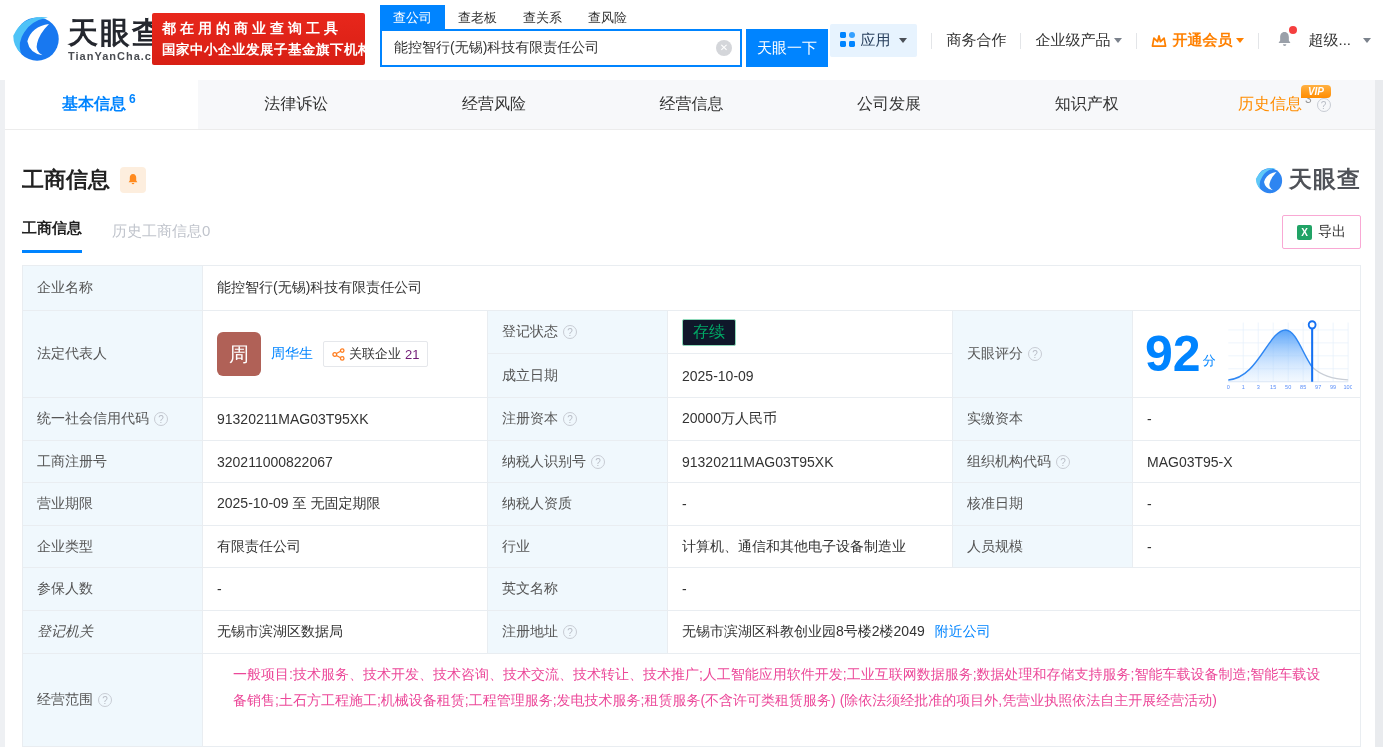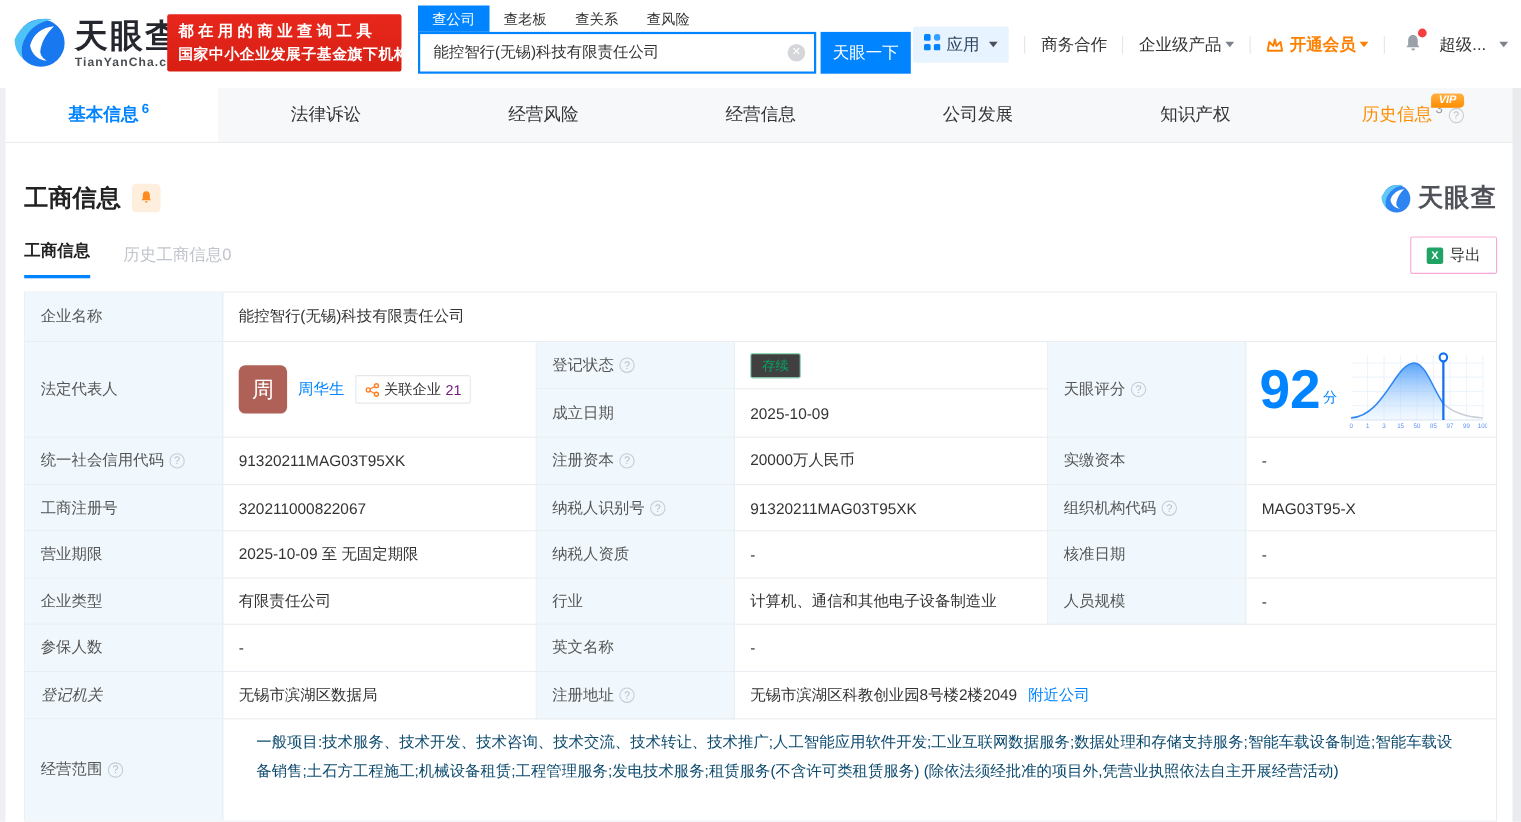--- a/index.html
+++ b/index.html
@@ -95,29 +95,29 @@
   a.lnk { color:#0084ff; text-decoration:none; cursor:pointer; }
 
   .avatar { width:44px; height:44px; border-radius:6px; background:#b06157; color:#fff; font-size:20px;
     display:flex; align-items:center; justify-content:center; flex:none; cursor:pointer; }
   .rep-name { margin:0 10px; font-size:14px; }
   .rel-badge { display:flex; align-items:center; border:1px solid #e5e7eb; border-radius:2px;
     padding:3px 8px; cursor:pointer; }
   .rel-badge .rl { font-size:13px; color:#333; margin:0 4px; }
   .rel-badge .rc { font-size:13px; color:#701a75; }
 
-  .status-badge { background:#404040; border:1px solid #8fd9ba; color:#00a765;
-    padding:2px 10px; border-radius:2px; font-size:12px; }
+  .status-badge { background:#0f172a; border:1px solid #8fd9ba; color:#00a765;
+    padding:2px 10px; border-radius:2px; font-size:16px; }
 
   .score-cell { display:flex; align-items:center; padding:0 8px 0 12px; }
   .score-num { font-size:50px; font-weight:bold; color:#0084ff; line-height:38px; }
   .score-unit { font-size:13px; color:#0084ff; margin:14px 0 0 2px; }
   .score-chart { margin-left:8px; }
 
-  .scope-cell { display:block; padding:7px 30px; line-height:26px; color:#0c4a6e; }
+  .scope-cell { display:block; padding:7px 30px; line-height:26px; color:#ec4899; }
 </style>
 </head>
 <body>
 
 <div class="top-header">
   <div class="logo">
     <span>
       <svg width="52" height="52" viewBox="0 0 48 48">
         <circle cx="25" cy="25" r="20" fill="#1878f0"></circle>
         <path d="M3 22 Q12 2 35 5 Q19 8 13 19 Q7 28 10 38 Q3 32 3 22 Z" fill="#4fc3f7"></path>

